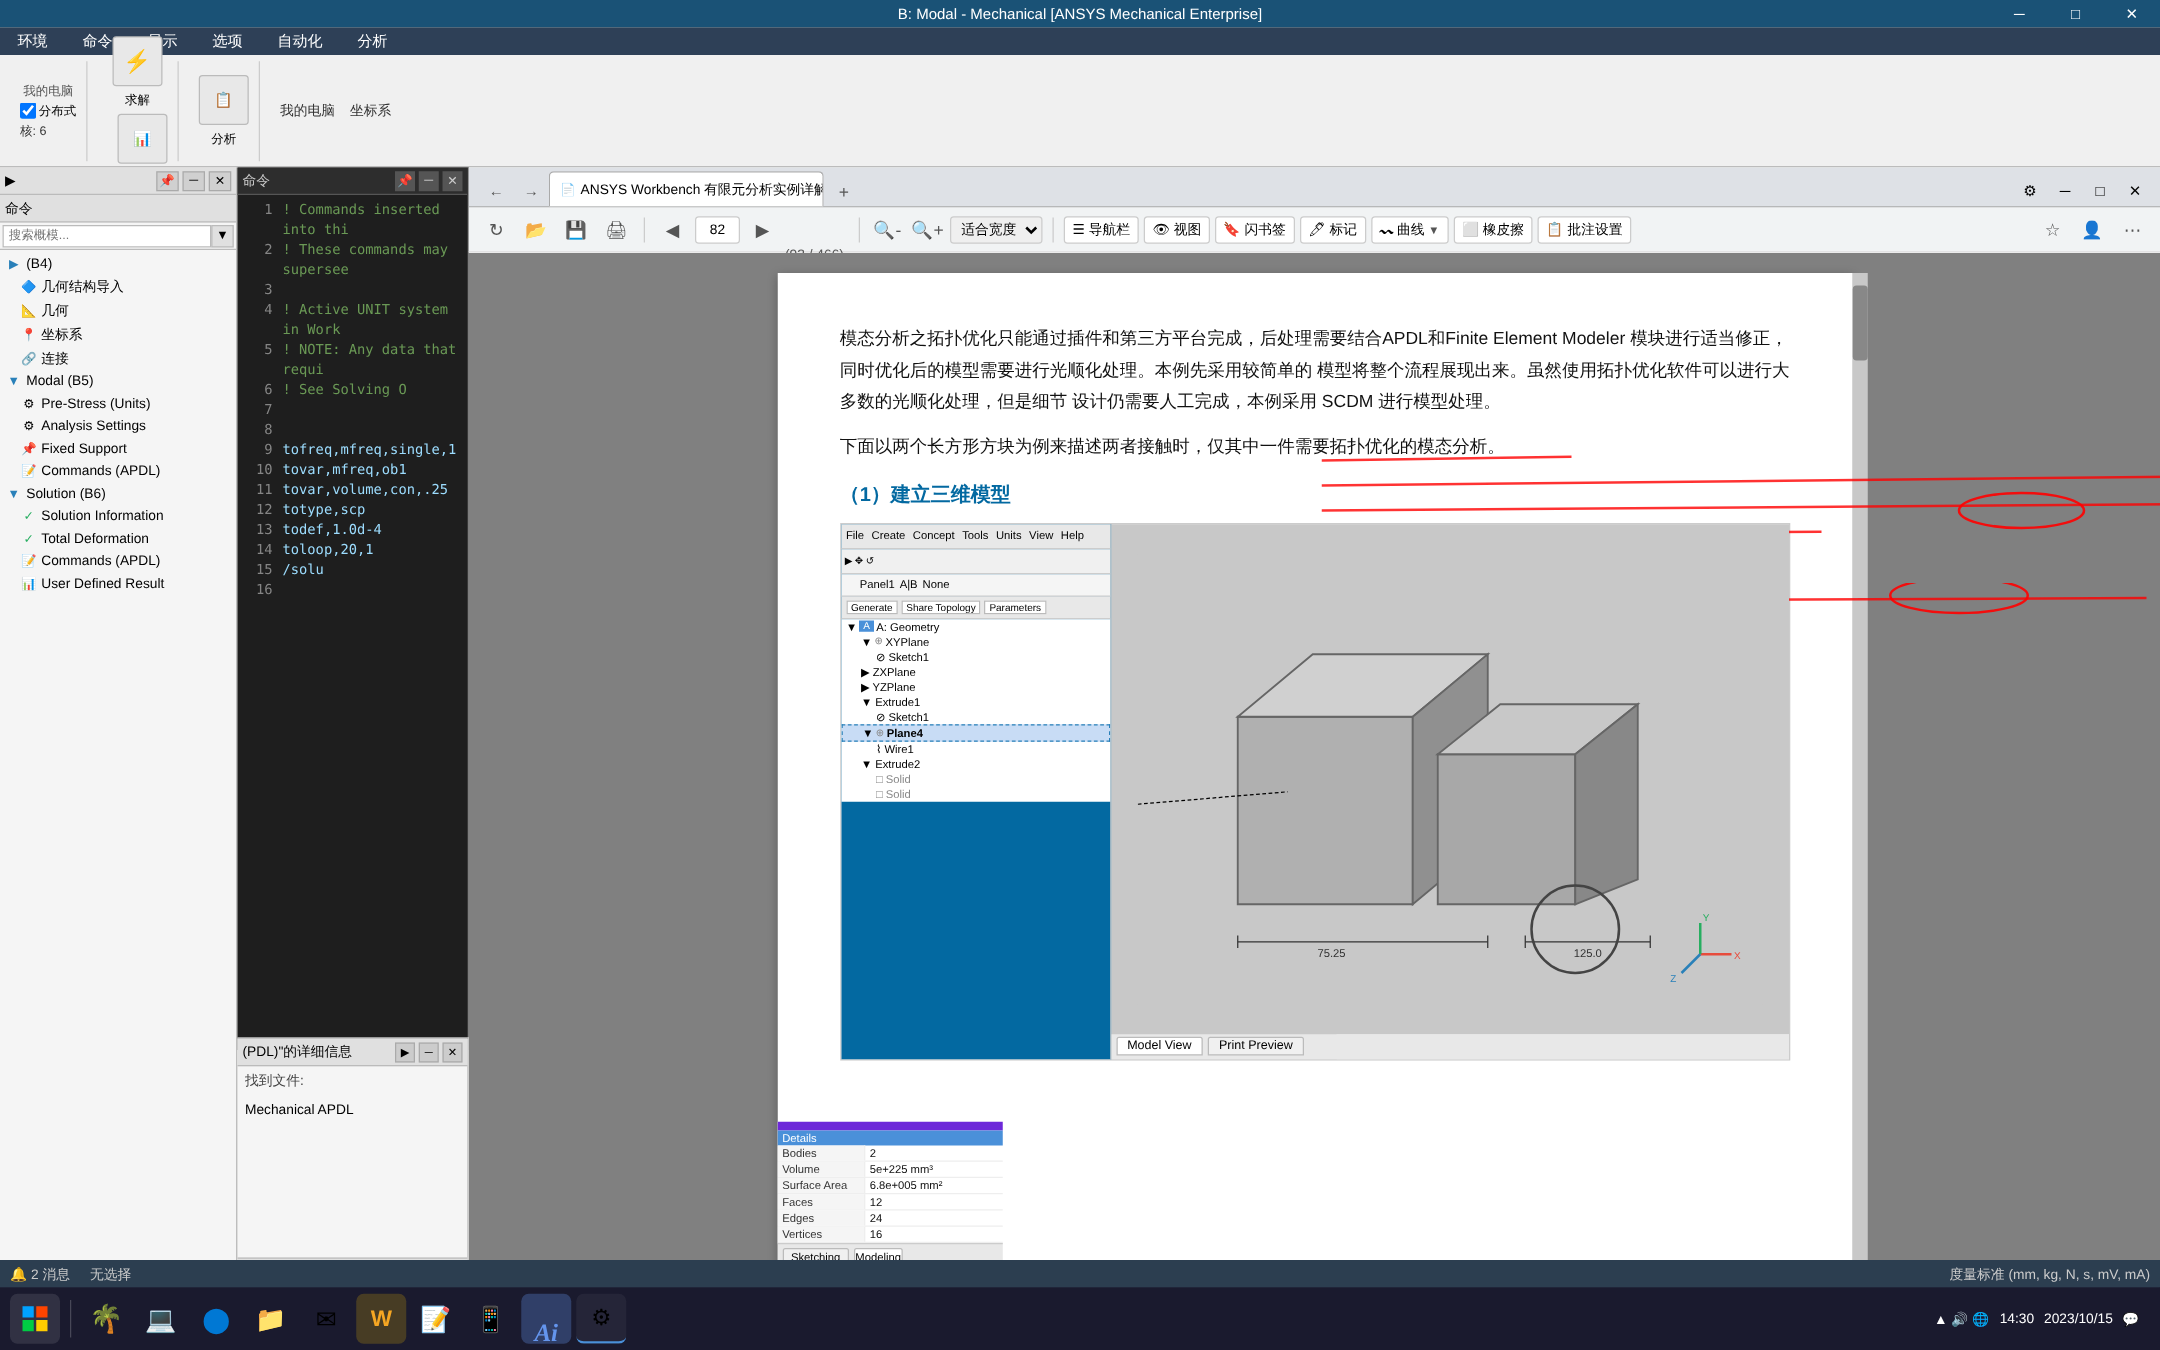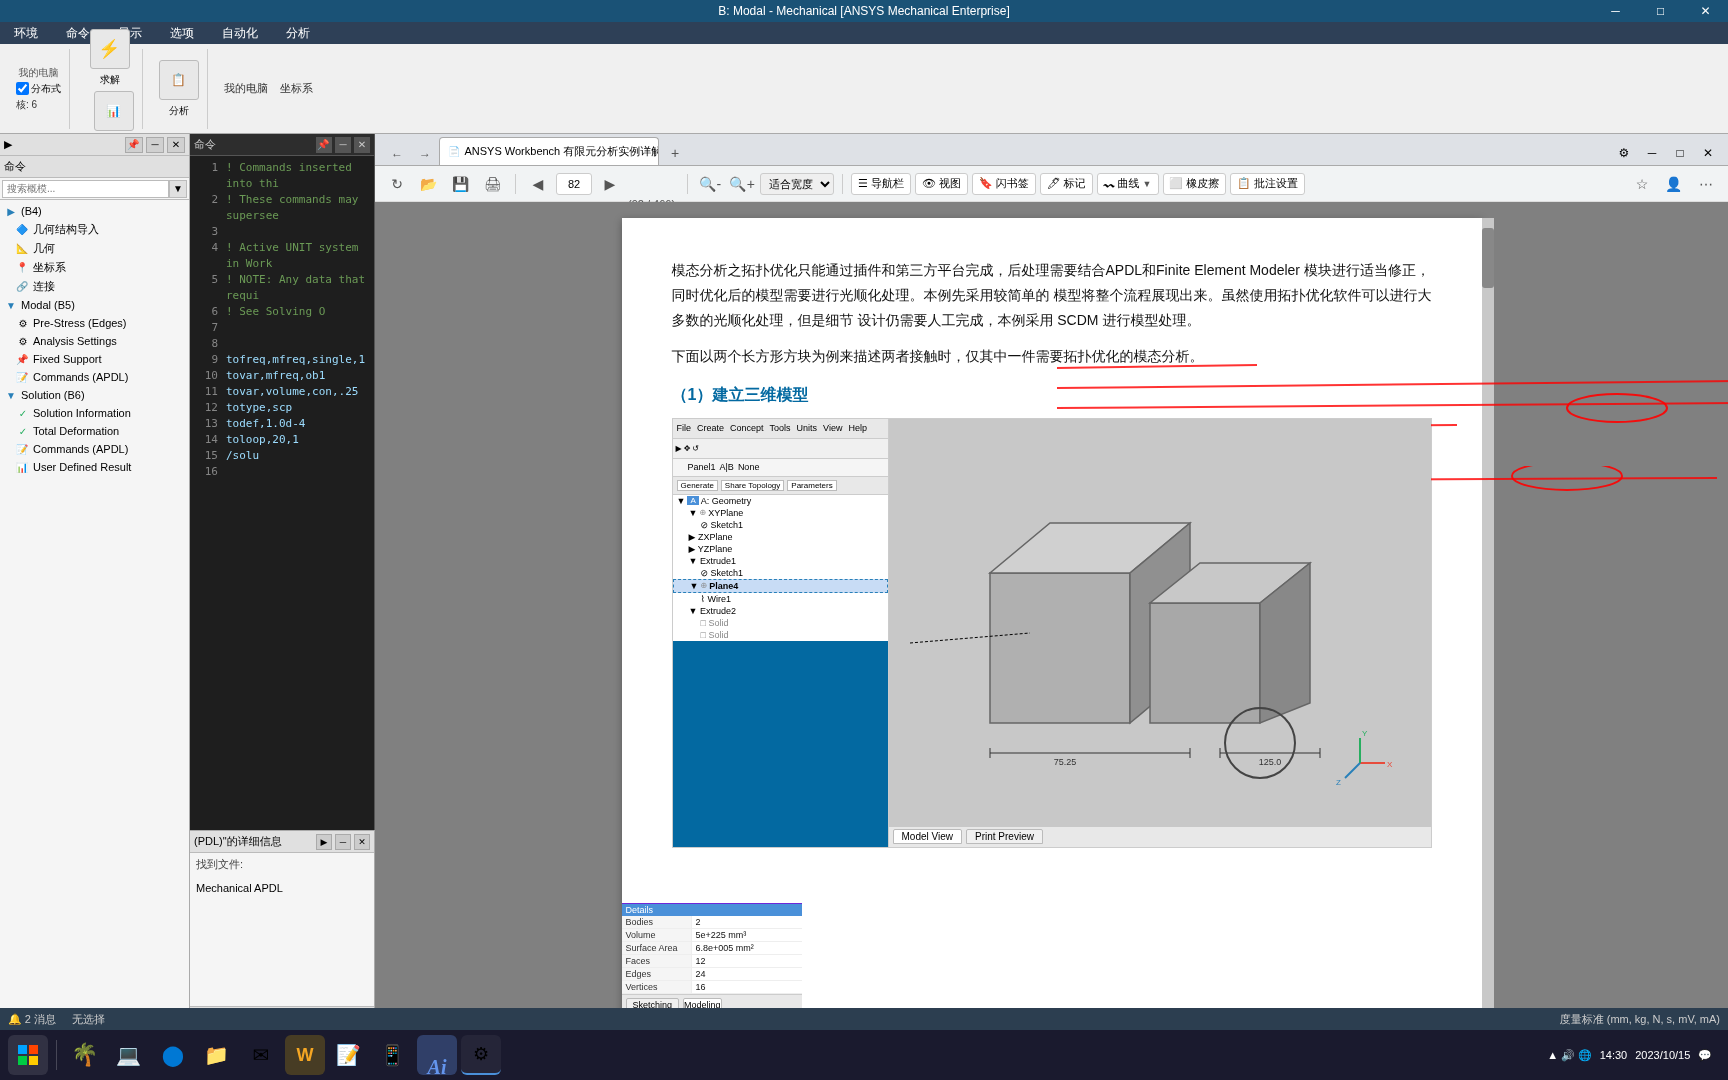--- a/index.html
+++ b/index.html
@@ -474,21 +474,21 @@
       border-radius: 2px 2px 0 0;
       cursor: pointer;
     }
     .model-tab.active { background: white; }
     .model-details {
       position: absolute;
       bottom: 20px;
       left: 0;
       width: 180px;
       background: white;
-      border-top: 1px solid #6d28d9;
+      border-top: 7px solid #6d28d9;
       font-size: 9px;
     }
     .model-details-title {
       background: #4a90d9;
       color: white;
       padding: 1px 4px;
       font-size: 9px;
     }
     .model-details-row {
       display: flex;
@@ -623,21 +623,21 @@
       <span class="tree-icon">🔗</span>
       <span class="tree-item-label">连接</span>
     </div>
 
     <div class="tree-item">
       <span class="tree-icon icon-blue">▼</span>
       <span class="tree-item-label">Modal (B5)</span>
     </div>
     <div class="tree-item" style="padding-left:16px;">
       <span class="tree-icon">⚙</span>
-      <span class="tree-item-label">Pre-Stress (Edges)</span>
+      <span class="tree-item-label">Pre-Stress (Units)</span>
     </div>
     <div class="tree-item" style="padding-left:16px;">
       <span class="tree-icon">⚙</span>
       <span class="tree-item-label">Analysis Settings</span>
     </div>
     <div class="tree-item" style="padding-left:16px;">
       <span class="tree-icon icon-blue">📌</span>
       <span class="tree-item-label">Fixed Support</span>
     </div>
     <div class="tree-item" style="padding-left:16px;">

